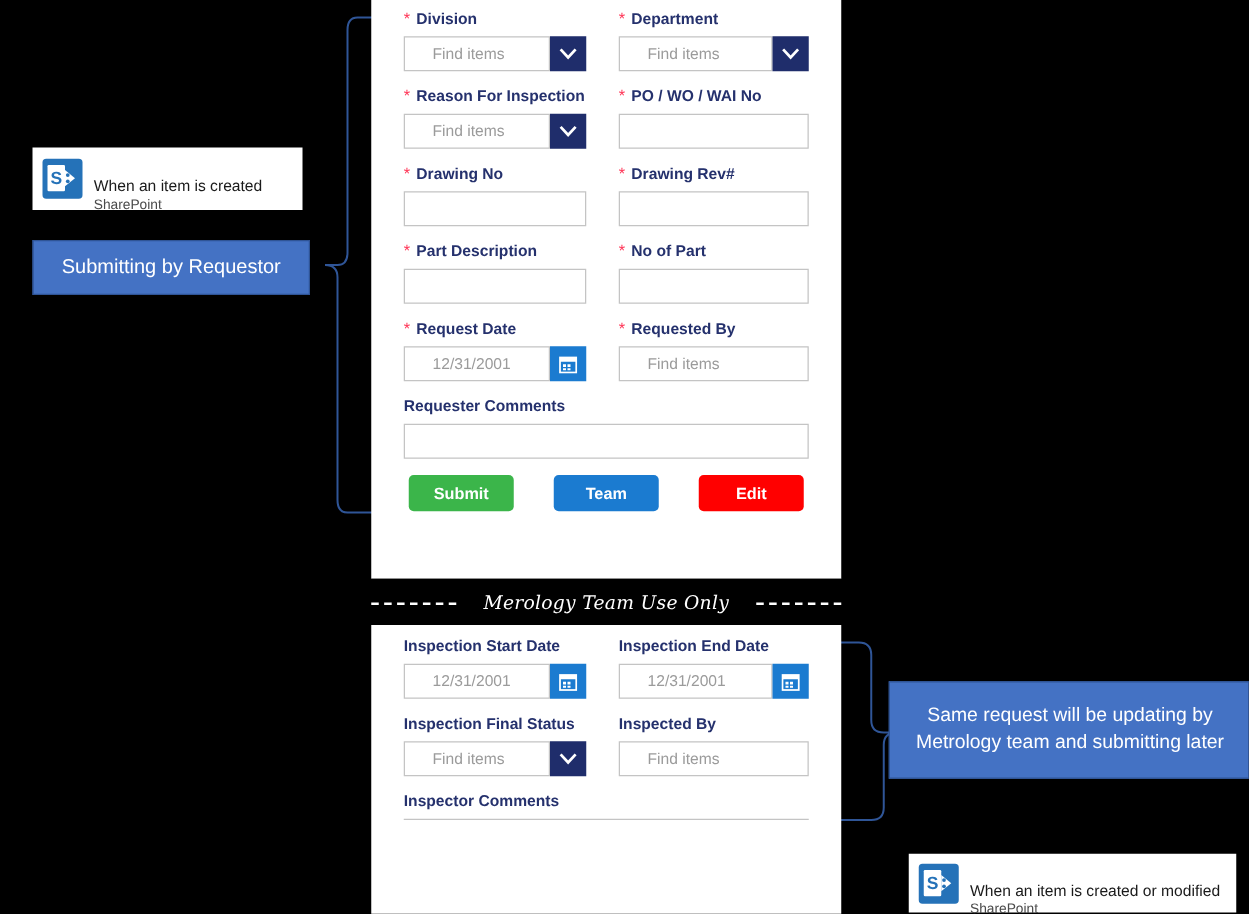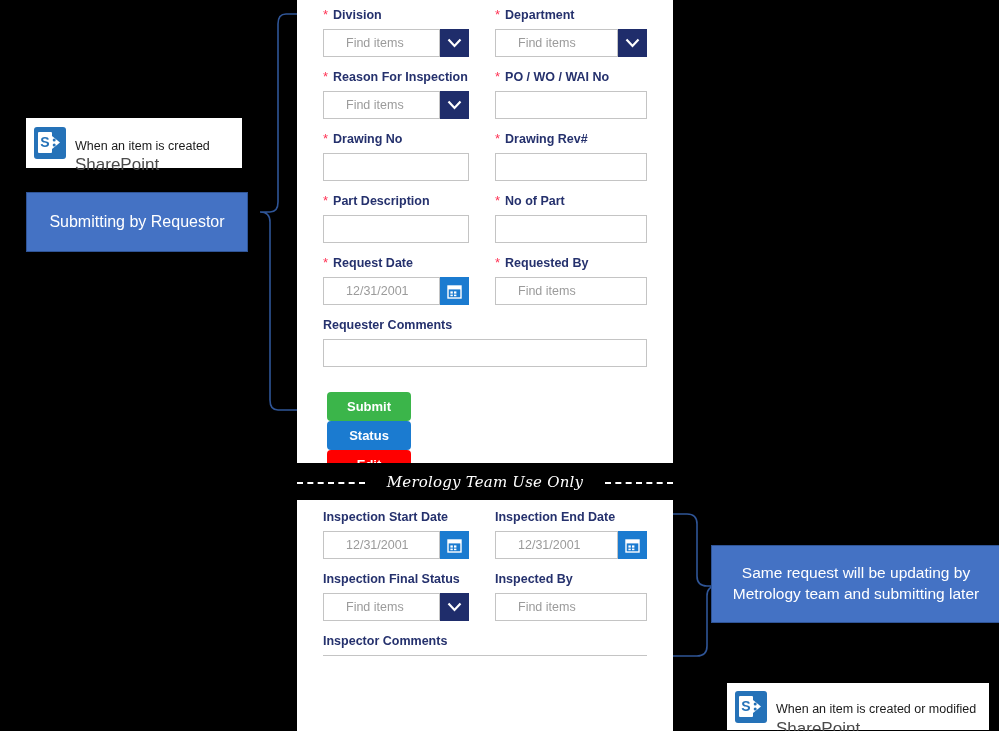--- a/index.html
+++ b/index.html
@@ -58,39 +58,39 @@
     width: 12px; height: 15px;
   }
   .sp-text { line-height: 1.25; margin-top: 28px; }
   .sp-title {
     font-size: 12.5px;
     color: #1a1a1a;
     display: block;
     white-space: nowrap;
   }
   .sp-sub {
-    font-size: 17px;
+    font-size: 11px;
     color: #4a4a4a;
     display: block;
   }
 
   
   .callout {
     position: absolute;
     background: #4472C4;
     border: 1.5px solid #2F5496;
     color: #ffffff;
     display: flex;
     align-items: center;
     justify-content: center;
     text-align: center;
     box-sizing: border-box;
   }
   .callout.left-callout {
-    left: 26px; top: 192px; width: 222px; height: 60px;
+    left: 26px; top: 192px; width: 222px; height: 44px;
     font-size: 16px;
   }
   .callout.right-callout {
     left: 711px; top: 545px; width: 290px; height: 78px;
     font-size: 15.5px;
     line-height: 1.35;
     padding: 0 8px;
   }
 
   
@@ -190,23 +190,21 @@
   
   .underline-field {
     border-top: 1px solid #C4C4C4;
     height: 26px;
   }
 
   
   .btn-row {
     display: flex;
     justify-content: space-between;
-    margin-top: 12px;
     padding: 0 4px;
-    flex-direction: column;
   }
   .btn {
     width: 84px;
     height: 29px;
     border-radius: 4px;
     color: #ffffff;
     font-size: 13px;
     font-weight: bold;
     display: flex;
     align-items: center;
@@ -407,21 +405,21 @@
       </div>
       <div class="input-wrap">
         <div class="txt empty"></div>
       </div>
     </div>
 
   </div>
 
   <div class="btn-row">
     <div class="btn btn-submit">Submit</div>
-    <div class="btn btn-clear">Status</div>
+    <div class="btn btn-clear">Team</div>
     <div class="btn btn-edit">Edit</div>
   </div>
 </div>
 
 <div class="divider-band">
   <div class="dash-line"></div>
   <div class="divider-text">Merology Team Use Only</div>
   <div class="dash-line"></div>
 </div>
 

